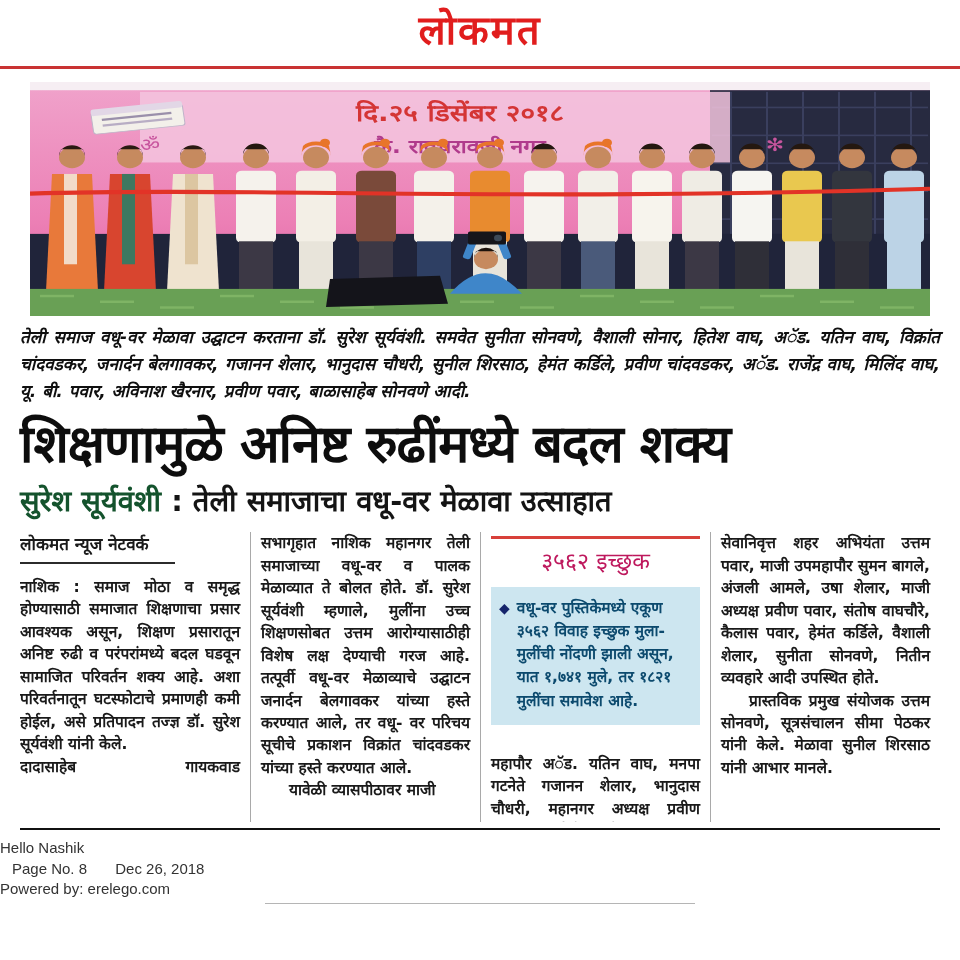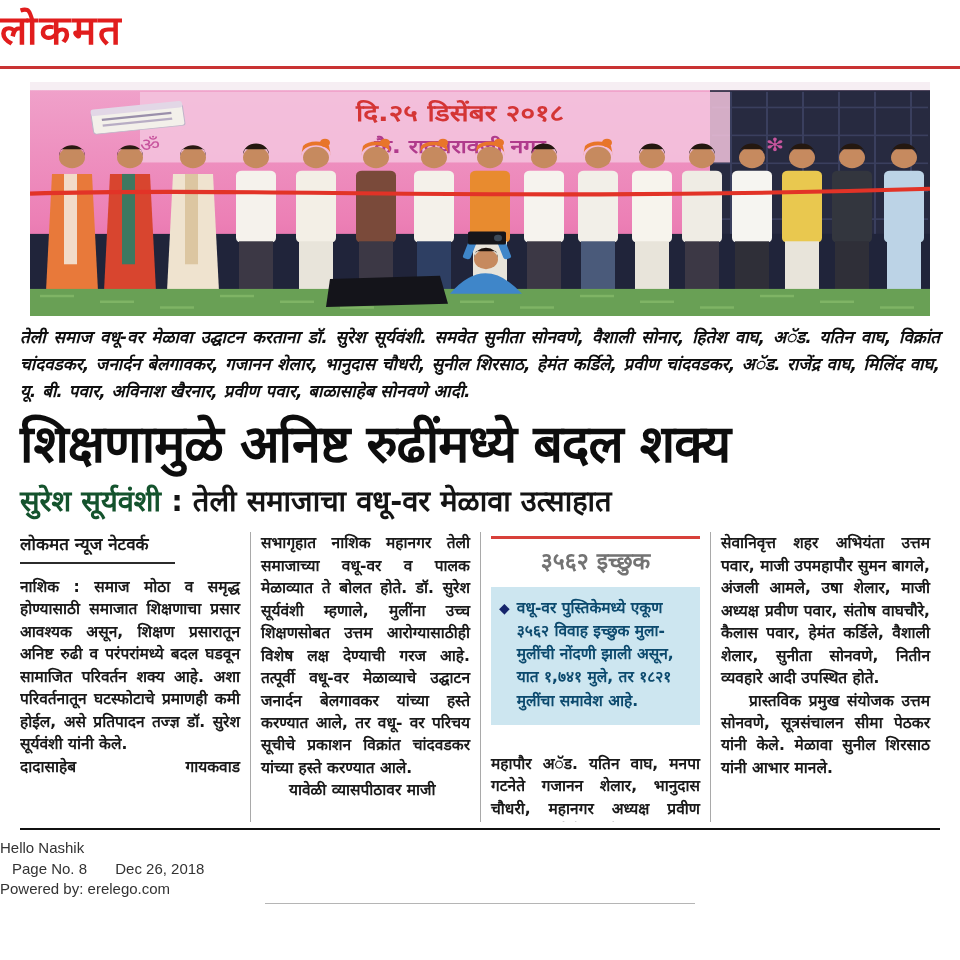--- a/index.html
+++ b/index.html
@@ -1,20 +1,20 @@
 <!DOCTYPE html>
 <html><head>
 <meta charset="utf-8">
 <style>
   * { margin:0; padding:0; box-sizing:border-box; }
   html,body { width:960px; background:#ffffff; font-family:"DejaVu Sans", sans-serif; }
   .page { width:960px; height:960px; background:#fff; overflow:hidden; position:relative; }
 
   
-  .masthead { text-align:left; padding-top:8px; height:62px; }
+  .masthead { text-align:center; padding-top:8px; height:62px; }
   .logo { display:inline-block; color:#e11d1d; font-size:40px; font-weight:800; letter-spacing:2px; line-height:1.1; }
   .masthead-rule { height:3px; background:#c93333; width:100%; margin-top:4px; }
 
   
   .photo-wrap { margin:13px 30px 0 30px; height:234px; position:relative; background:#ec7fb5; overflow:hidden; }
   .photo-wrap svg { display:block; width:100%; height:100%; }
 
   
   .caption { margin:8px 20px 0 20px; font-size:17px; font-weight:700; line-height:1.6; color:#101010; text-align:justify;font-style:italic; }
 
@@ -30,21 +30,21 @@
   .body-grid { display:grid; grid-template-columns:1fr 1fr 1fr 1fr; margin:12px 20px 0 20px; height:290px; overflow:hidden; }
   .col { padding:0 10px; overflow:hidden; font-size:15.5px; font-weight:600; color:#1a1a1a; line-height:1.45; text-align:justify; }
   .col:first-child { padding-left:0; }
   .col + .col { border-left:1px solid #a9a9a9; }
   .byline { display:inline-block; font-size:17px; font-weight:800; border-bottom:2px solid #2b2b2b; padding:0 26px 5px 0; margin-bottom:12px; white-space:nowrap; }
   .spread-line { display:flex; justify-content:space-between; }
   .indent { text-indent:1.8em; }
 
   
   .statbox-rule { height:3px; background:#d8403a; margin:4px 0 6px 0; }
-  .statbox-title { text-align:center; font-size:23px; font-weight:700; color:#737373; margin-bottom:8px; white-space:nowrap; }
+  .statbox-title { text-align:center; font-size:23px; font-weight:400; color:#be185d; margin-bottom:8px; white-space:nowrap; }
   .statbox { background:#cde6f0; padding:10px 8px 12px 8px; display:flex; gap:7px; }
   .statbox .diamond { color:#15246b; font-size:14px; line-height:1.6; flex:0 0 auto; }
   .statbox .stat-text { color:#0c4a6e; font-weight:700; font-size:15.5px; line-height:1.5; text-align:left; }
   .col3-para { margin-top:28px; }
 
   .bottom-rule { height:2px; background:#111; margin:6px 20px 0 20px; }
 
   
   .footer { text-align:left; margin-top:8px; font-family:"Liberation Sans", sans-serif; color:#333; font-size:15px; line-height:1.35; }
   .footer .f-row2 span { margin:0 12px; }

